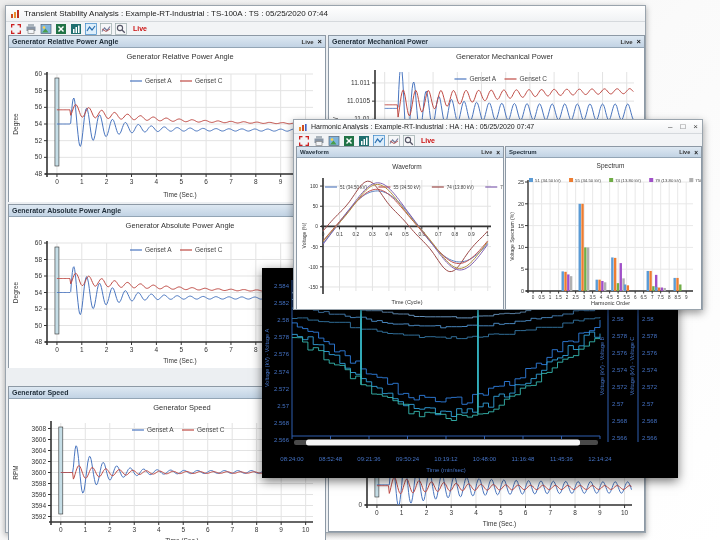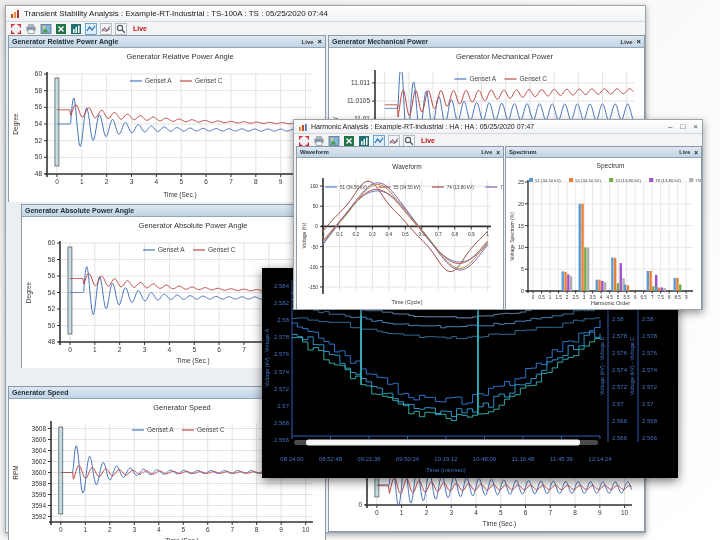--- a/index.html
+++ b/index.html
@@ -262,21 +262,21 @@
           <clipPath id="cp1">
             <rect x="46" y="24" width="259" height="102"></rect>
           </clipPath>
           <g clip-path="url(#cp1)">
             <path d="M55.7,60.4 L56.5,60.4 L57.3,60.4 L58.0,60.4 L58.8,60.4 L59.6,60.4 L60.4,60.4 L61.2,60.4 L62.0,60.4 L62.8,60.4 L63.5,60.4 L64.3,60.4 L65.1,60.4 L65.9,60.4 L66.7,60.4 L67.5,60.4 L68.3,60.4 L69.1,59.0 L69.8,41.4 L70.6,27.6 L71.4,19.6 L72.2,18.1 L73.0,23.0 L73.8,33.2 L74.6,47.0 L75.3,62.0 L76.1,76.1 L76.9,87.1 L77.7,93.6 L78.5,95.0 L79.3,91.2 L80.1,83.2 L80.9,72.3 L81.6,60.3 L82.4,49.1 L83.2,40.3 L84.0,35.1 L84.8,34.0 L85.6,37.1 L86.4,43.7 L87.1,52.6 L87.9,62.4 L88.7,71.6 L89.5,78.9 L90.3,83.3 L91.1,84.3 L91.9,81.9 L92.7,76.6 L93.4,69.3 L94.2,61.3 L95.0,53.7 L95.8,47.6 L96.6,44.0 L97.4,43.1 L98.2,45.2 L98.9,49.7 L99.7,55.8 L100.5,62.7 L101.3,69.2 L102.1,74.5 L102.9,77.7 L103.7,78.5 L104.5,76.8 L105.2,73.0 L106.0,67.8 L106.8,61.9 L107.6,56.3 L108.4,51.8 L109.2,49.1 L110.0,48.4 L110.8,49.9 L111.5,53.2 L112.3,57.8 L113.1,63.0 L113.9,68.0 L114.7,72.1 L115.5,74.6 L116.3,75.3 L117.0,74.1 L117.8,71.2 L118.6,67.1 L119.4,62.4 L120.2,57.9 L121.0,54.3 L121.8,52.0 L122.6,51.4 L123.3,52.6 L124.1,55.2 L124.9,59.0 L125.7,63.3 L126.5,67.4 L127.3,70.8 L128.1,73.0 L128.8,73.6 L129.6,72.6 L130.4,70.2 L131.2,66.7 L132.0,62.8 L132.8,58.9 L133.6,55.8 L134.4,53.8 L135.1,53.2 L135.9,54.2 L136.7,56.5 L137.5,59.7 L138.3,63.5 L139.1,67.2 L139.9,70.2 L140.6,72.1 L141.4,72.7 L142.2,71.8 L143.0,69.7 L143.8,66.6 L144.6,63.0 L145.4,59.5 L146.2,56.7 L146.9,54.8 L147.7,54.3 L148.5,55.1 L149.3,57.2 L150.1,60.2 L150.9,63.7 L151.7,67.1 L152.4,69.9 L153.2,71.7 L154.0,72.3 L154.8,71.5 L155.6,69.5 L156.4,66.6 L157.2,63.2 L158.0,59.9 L158.7,57.2 L159.5,55.4 L160.3,54.9 L161.1,55.7 L161.9,57.7 L162.7,60.5 L163.5,63.8 L164.2,67.1 L165.0,69.8 L165.8,71.5 L166.6,72.1 L167.4,71.3 L168.2,69.4 L169.0,66.6 L169.8,63.4 L170.5,60.2 L171.3,57.5 L172.1,55.8 L172.9,55.3 L173.7,56.0 L174.5,57.9 L175.3,60.7 L176.0,63.9 L176.8,67.1 L177.6,69.7 L178.4,71.4 L179.2,72.0 L180.0,71.2 L180.8,69.4 L181.6,66.6 L182.3,63.5 L183.1,60.4 L183.9,57.7 L184.7,56.1 L185.5,55.5 L186.3,56.3 L187.1,58.1 L187.8,60.9 L188.6,64.0 L189.4,67.1 L190.2,69.7 L191.0,71.4 L191.8,71.9 L192.6,71.2 L193.4,69.4 L194.1,66.7 L194.9,63.6 L195.7,60.5 L196.5,57.9 L197.3,56.2 L198.1,55.7 L198.9,56.4 L199.6,58.3 L200.4,61.0 L201.2,64.1 L202.0,67.2 L202.8,69.7 L203.6,71.4 L204.4,71.9 L205.2,71.2 L205.9,69.4 L206.7,66.7 L207.5,63.6 L208.3,60.5 L209.1,58.0 L209.9,56.3 L210.7,55.8 L211.4,56.5 L212.2,58.4 L213.0,61.0 L213.8,64.1 L214.6,67.2 L215.4,69.8 L216.2,71.4 L217.0,72.0 L217.7,71.3 L218.5,69.4 L219.3,66.8 L220.1,63.7 L220.9,60.6 L221.7,58.1 L222.5,56.4 L223.2,55.9 L224.0,56.6 L224.8,58.4 L225.6,61.1 L226.4,64.2 L227.2,67.2 L228.0,69.8 L228.8,71.5 L229.5,72.0 L230.3,71.3 L231.1,69.5 L231.9,66.8 L232.7,63.7 L233.5,60.7 L234.3,58.1 L235.0,56.4 L235.8,55.9 L236.6,56.6 L237.4,58.5 L238.2,61.1 L239.0,64.2 L239.8,67.3 L240.6,69.8 L241.3,71.5 L242.1,72.0 L242.9,71.3 L243.7,69.5 L244.5,66.8 L245.3,63.7 L246.1,60.7 L246.8,58.1 L247.6,56.5 L248.4,56.0 L249.2,56.7 L250.0,58.5 L250.8,61.1 L251.6,64.2 L252.4,67.3 L253.1,69.8 L253.9,71.5 L254.7,72.0 L255.5,71.3 L256.3,69.5 L257.1,66.8 L257.9,63.8 L258.6,60.7 L259.4,58.2 L260.2,56.5 L261.0,56.0 L261.8,56.7 L262.6,58.5 L263.4,61.2 L264.2,64.2 L264.9,67.3 L265.7,69.8 L266.5,71.5 L267.3,72.0 L268.1,71.3 L268.9,69.5 L269.7,66.9 L270.4,63.8 L271.2,60.7 L272.0,58.2 L272.8,56.5 L273.6,56.0 L274.4,56.7 L275.2,58.5 L276.0,61.2 L276.7,64.3 L277.5,67.3 L278.3,69.9 L279.1,71.5 L279.9,72.0 L280.7,71.3 L281.5,69.5 L282.2,66.9 L283.0,63.8 L283.8,60.7 L284.6,58.2 L285.4,56.5 L286.2,56.0 L287.0,56.7 L287.8,58.5 L288.5,61.2 L289.3,64.3 L290.1,67.3 L290.9,69.9 L291.7,71.5 L292.5,72.0 L293.3,71.3 L294.0,69.5 L294.8,66.9 L295.6,63.8 L296.4,60.7 L297.2,58.2 L298.0,56.5 L298.8,56.0 L299.6,56.7 L300.3,58.5 L301.1,61.2 L301.9,64.3 L302.7,67.3 L303.5,69.9 L304.3,71.5" fill="none" stroke="#4a76c0" stroke-width="1"></path>
             <path d="M55.7,56.8 L56.5,56.8 L57.3,56.8 L58.0,56.8 L58.8,56.8 L59.6,56.8 L60.4,56.8 L61.2,56.8 L62.0,56.8 L62.8,56.8 L63.5,56.8 L64.3,56.8 L65.1,56.8 L65.9,56.8 L66.7,56.8 L67.5,56.8 L68.3,56.8 L69.1,69.1 L69.8,64.7 L70.6,59.2 L71.4,53.4 L72.2,48.2 L73.0,44.3 L73.8,42.3 L74.6,42.3 L75.3,44.5 L76.1,48.2 L76.9,53.0 L77.7,58.1 L78.5,62.6 L79.3,66.0 L80.1,67.6 L80.9,67.3 L81.6,65.1 L82.4,61.4 L83.2,56.8 L84.0,51.9 L84.8,47.5 L85.6,44.2 L86.4,42.5 L87.1,42.6 L87.9,44.4 L88.7,47.5 L89.5,51.6 L90.3,55.9 L91.1,59.7 L91.9,62.5 L92.7,63.9 L93.4,63.6 L94.2,61.8 L95.0,58.6 L95.8,54.7 L96.6,50.6 L97.4,46.9 L98.2,44.1 L98.9,42.7 L99.7,42.7 L100.5,44.2 L101.3,46.9 L102.1,50.3 L102.9,53.9 L103.7,57.2 L104.5,59.6 L105.2,60.7 L106.0,60.5 L106.8,59.0 L107.6,56.3 L108.4,53.0 L109.2,49.5 L110.0,46.3 L110.8,43.9 L111.5,42.7 L112.3,42.7 L113.1,44.0 L113.9,46.3 L114.7,49.2 L115.5,52.3 L116.3,55.1 L117.0,57.1 L117.8,58.1 L118.6,58.0 L119.4,56.6 L120.2,54.4 L121.0,51.5 L121.8,48.5 L122.6,45.7 L123.3,43.7 L124.1,42.6 L124.9,42.7 L125.7,43.8 L126.5,45.7 L127.3,48.2 L128.1,50.9 L128.8,53.3 L129.6,55.1 L130.4,56.0 L131.2,55.8 L132.0,54.7 L132.8,52.7 L133.6,50.2 L134.4,47.6 L135.1,45.2 L135.9,43.5 L136.7,42.5 L137.5,42.5 L138.3,43.5 L139.1,45.2 L139.9,47.4 L140.6,49.7 L141.4,51.8 L142.2,53.4 L143.0,54.1 L143.8,54.0 L144.6,53.0 L145.4,51.3 L146.2,49.1 L146.9,46.8 L147.7,44.8 L148.5,43.2 L149.3,42.4 L150.1,42.4 L150.9,43.2 L151.7,44.7 L152.4,46.7 L153.2,48.7 L154.0,50.6 L154.8,51.9 L155.6,52.6 L156.4,52.5 L157.2,51.6 L158.0,50.1 L158.7,48.2 L159.5,46.2 L160.3,44.3 L161.1,43.0 L161.9,42.2 L162.7,42.2 L163.5,43.0 L164.2,44.3 L165.0,46.0 L165.8,47.8 L166.6,49.5 L167.4,50.7 L168.2,51.3 L169.0,51.2 L169.8,50.4 L170.5,49.1 L171.3,47.4 L172.1,45.6 L172.9,44.0 L173.7,42.7 L174.5,42.1 L175.3,42.1 L176.0,42.7 L176.8,43.9 L177.6,45.5 L178.4,47.1 L179.2,48.6 L180.0,49.7 L180.8,50.2 L181.6,50.2 L182.3,49.5 L183.1,48.3 L183.9,46.7 L184.7,45.1 L185.5,43.6 L186.3,42.5 L187.1,41.9 L187.8,41.9 L188.6,42.5 L189.4,43.6 L190.2,45.0 L191.0,46.5 L191.8,47.8 L192.6,48.8 L193.4,49.3 L194.1,49.3 L194.9,48.6 L195.7,47.5 L196.5,46.1 L197.3,44.7 L198.1,43.3 L198.9,42.3 L199.6,41.7 L200.4,41.7 L201.2,42.3 L202.0,43.3 L202.8,44.6 L203.6,45.9 L204.4,47.2 L205.2,48.1 L205.9,48.6 L206.7,48.5 L207.5,47.9 L208.3,46.9 L209.1,45.6 L209.9,44.3 L210.7,43.0 L211.4,42.1 L212.2,41.6 L213.0,41.6 L213.8,42.1 L214.6,43.0 L215.4,44.2 L216.2,45.5 L217.0,46.6 L217.7,47.5 L218.5,47.9 L219.3,47.9 L220.1,47.3 L220.9,46.4 L221.7,45.2 L222.5,43.9 L223.2,42.8 L224.0,41.9 L224.8,41.4 L225.6,41.4 L226.4,41.9 L227.2,42.8 L228.0,43.9 L228.8,45.1 L229.5,46.1 L230.3,47.0 L231.1,47.4 L231.9,47.3 L232.7,46.8 L233.5,46.0 L234.3,44.8 L235.0,43.6 L235.8,42.6 L236.6,41.7 L237.4,41.3 L238.2,41.3 L239.0,41.7 L239.8,42.5 L240.6,43.6 L241.3,44.7 L242.1,45.8 L242.9,46.5 L243.7,46.9 L244.5,46.9 L245.3,46.4 L246.1,45.6 L246.8,44.5 L247.6,43.4 L248.4,42.4 L249.2,41.6 L250.0,41.2 L250.8,41.2 L251.6,41.6 L252.4,42.4 L253.1,43.4 L253.9,44.4 L254.7,45.4 L255.5,46.1 L256.3,46.5 L257.1,46.5 L257.9,46.0 L258.6,45.3 L259.4,44.3 L260.2,43.2 L261.0,42.2 L261.8,41.4 L262.6,41.0 L263.4,41.0 L264.2,41.4 L264.9,42.2 L265.7,43.2 L266.5,44.2 L267.3,45.1 L268.1,45.8 L268.9,46.2 L269.7,46.2 L270.4,45.7 L271.2,45.0 L272.0,44.0 L272.8,43.0 L273.6,42.0 L274.4,41.3 L275.2,40.9 L276.0,40.9 L276.7,41.3 L277.5,42.0 L278.3,43.0 L279.1,44.0 L279.9,44.9 L280.7,45.6 L281.5,45.9 L282.2,45.9 L283.0,45.5 L283.8,44.8 L284.6,43.8 L285.4,42.8 L286.2,41.9 L287.0,41.2 L287.8,40.8 L288.5,40.8 L289.3,41.2 L290.1,41.9 L290.9,42.8 L291.7,43.8 L292.5,44.7 L293.3,45.3 L294.0,45.7 L294.8,45.7 L295.6,45.3 L296.4,44.6 L297.2,43.7 L298.0,42.7 L298.8,41.8 L299.6,41.1 L300.3,40.7 L301.1,40.7 L301.9,41.1 L302.7,41.8 L303.5,42.7 L304.3,43.6" fill="none" stroke="#bf4a44" stroke-width="1"></path>
           </g>
         </svg>
     </div>
 
-    <div class="panel" style="left:15px;top:198px;width:318px;height:164px">
+    <div class="panel" style="left:2px;top:198px;width:318px;height:164px">
       <div class="phdr">
         <span class="phtitle">Generator Absolute Power Angle</span>
         <span class="phlive">Live</span>
         <span class="phclose">×</span>
       </div>
       <svg class="chart" width="316" height="151">
           <line x1="47.94392523364486" y1="26" x2="47.94392523364486" y2="125" stroke="#e3e3e3"></line>
           <line x1="72.80373831775701" y1="26" x2="72.80373831775701" y2="125" stroke="#e3e3e3"></line>
           <line x1="97.66355140186914" y1="26" x2="97.66355140186914" y2="125" stroke="#e3e3e3"></line>
           <line x1="122.5233644859813" y1="26" x2="122.5233644859813" y2="125" stroke="#e3e3e3"></line>

